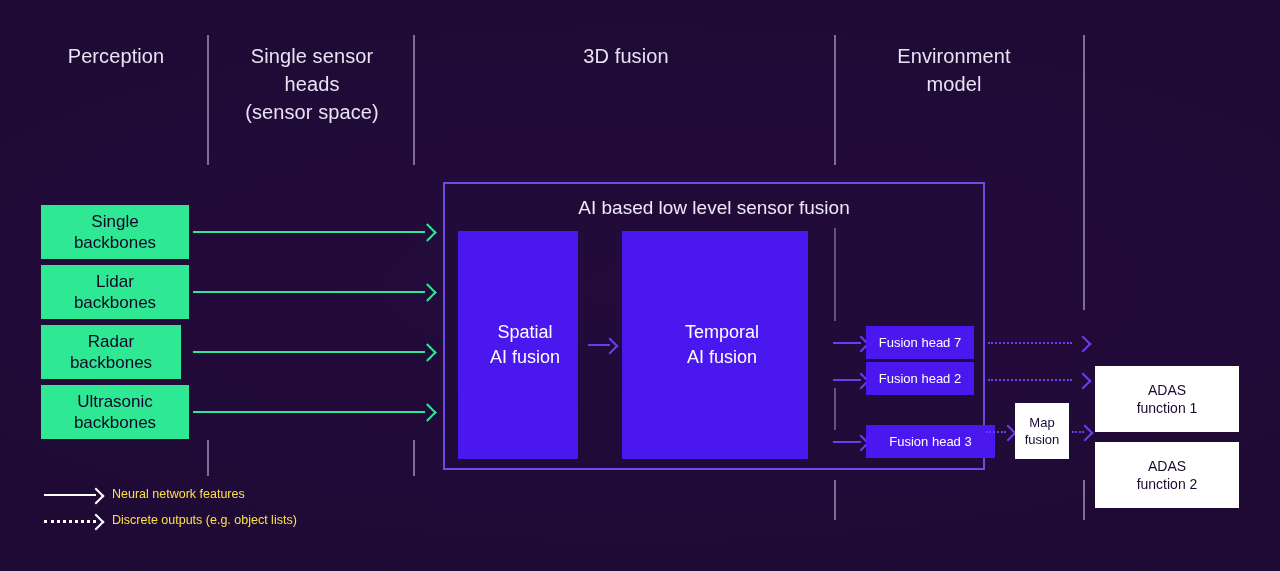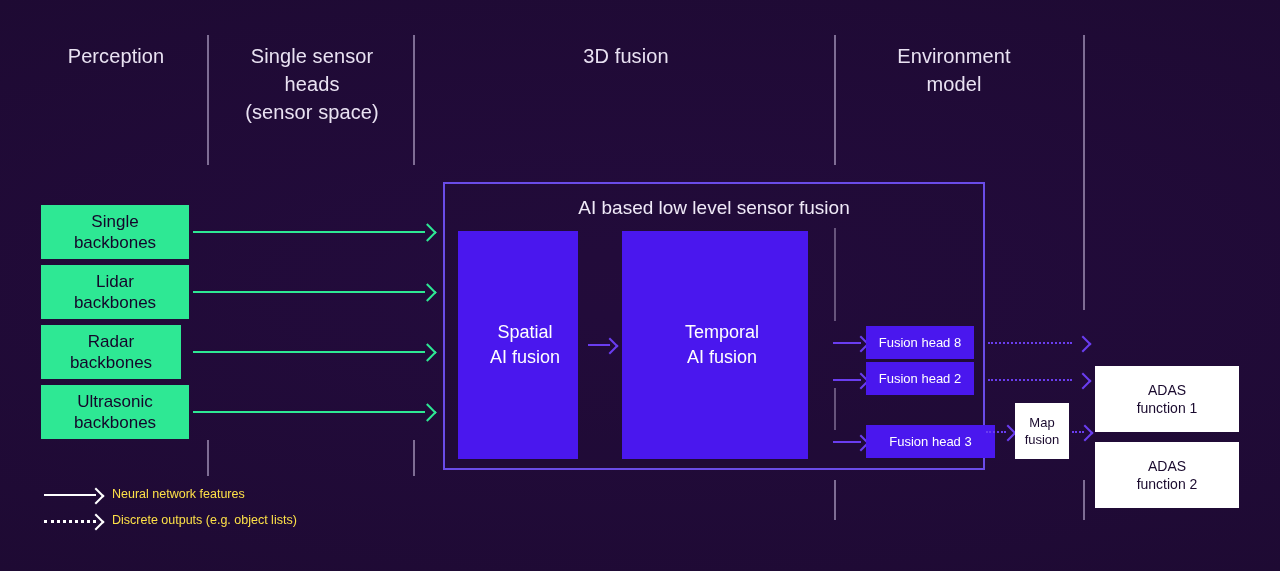--- a/index.html
+++ b/index.html
@@ -258,21 +258,21 @@
 
   <div class="parrow-line" style="left:833px; top:342px; width:28px;"></div>
   <div class="parrow-chev" style="left:855px; top:338px;"></div>
 
   <div class="parrow-line" style="left:833px; top:379px; width:28px;"></div>
   <div class="parrow-chev" style="left:855px; top:375px;"></div>
 
   <div class="parrow-line" style="left:833px; top:441px; width:28px;"></div>
   <div class="parrow-chev" style="left:855px; top:437px;"></div>
 
-  <div class="fusion-head" style="left:866px; top:326px; width:108px; height:33px;">Fusion head 8</div>
+  <div class="fusion-head" style="left:866px; top:326px; width:108px; height:33px;">Fusion head 7</div>
   <div class="fusion-head" style="left:866px; top:362px; width:108px; height:33px;">Fusion head 2</div>
   <div class="fusion-head" style="left:866px; top:425px; width:129px; height:33px;">Fusion head 3</div>
 
   <div class="pdot-line" style="left:988px; top:342px; width:84px;"></div>
   <div class="parrow-chev" style="left:1077px; top:338px;"></div>
 
   <div class="pdot-line" style="left:988px; top:379px; width:84px;"></div>
   <div class="parrow-chev" style="left:1077px; top:375px;"></div>
 
   <div class="pdot-line" style="left:986px; top:431px; width:20px;"></div>

